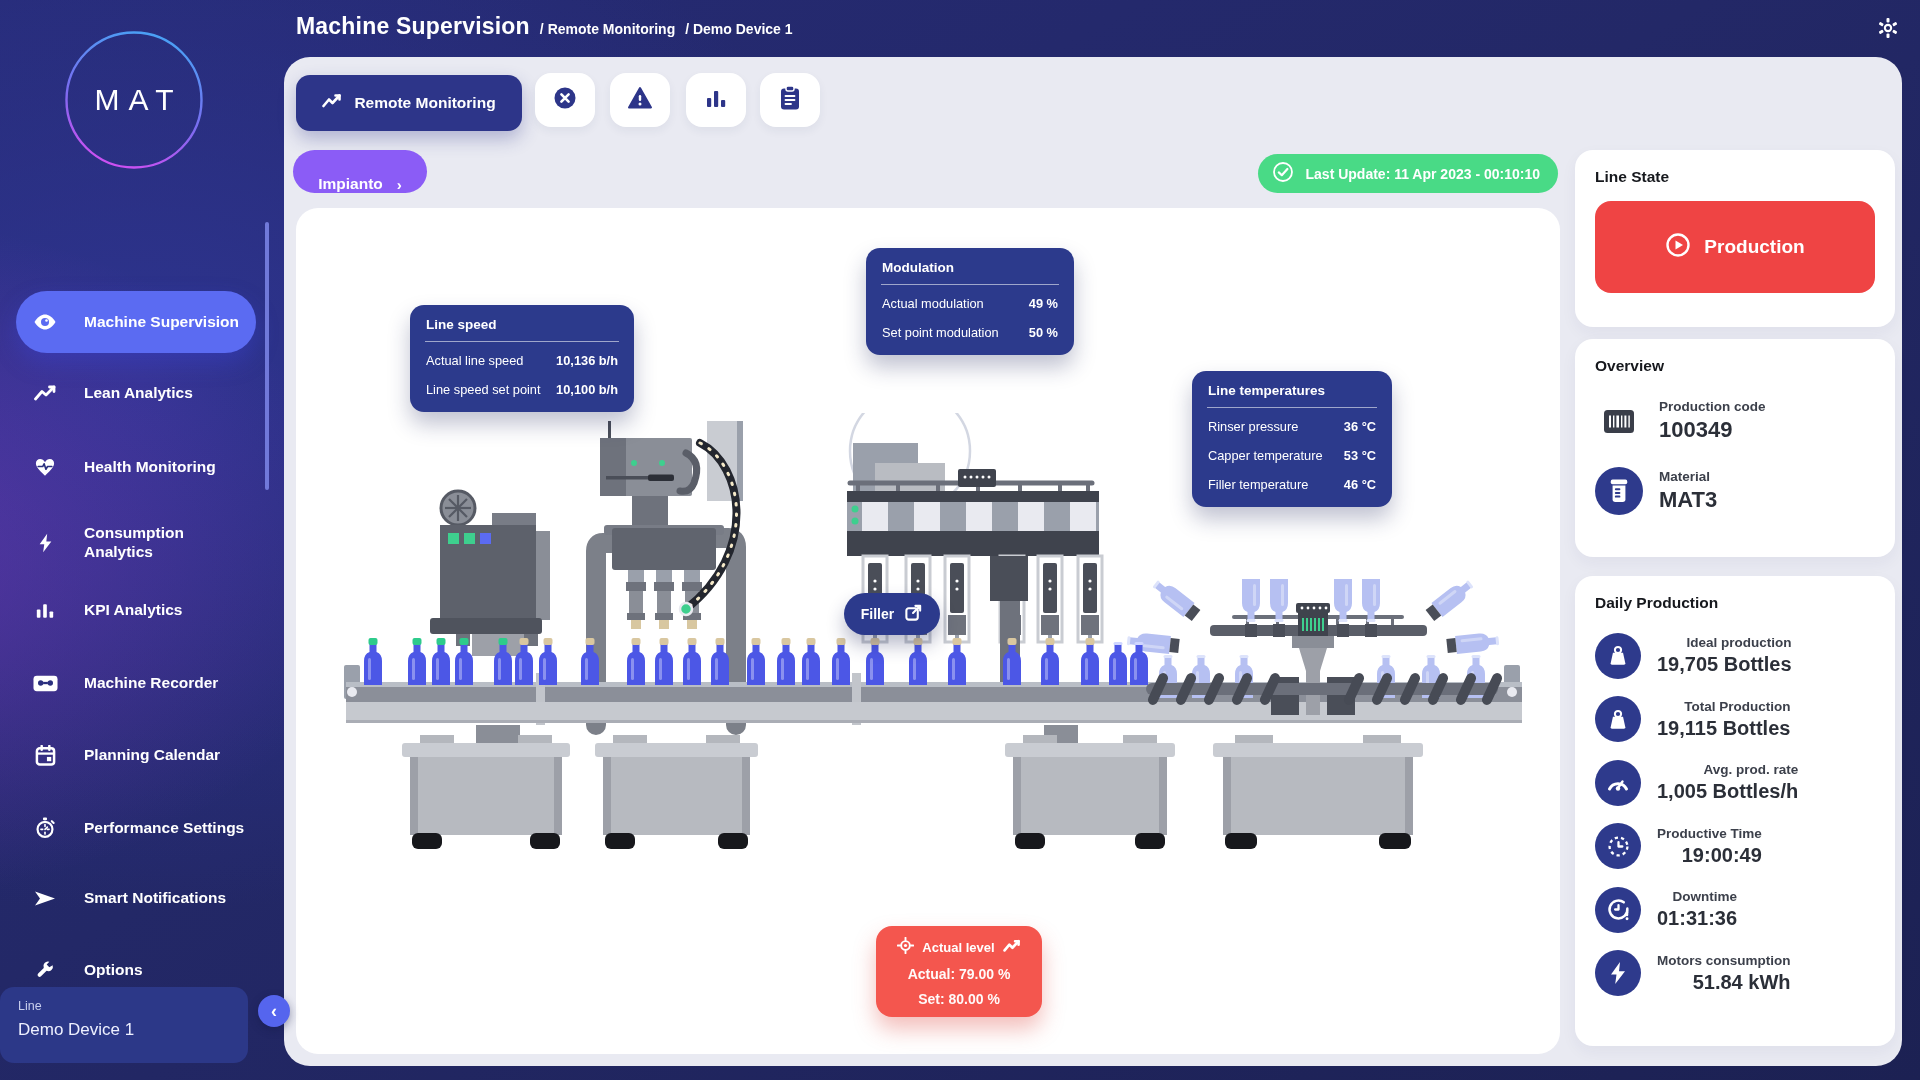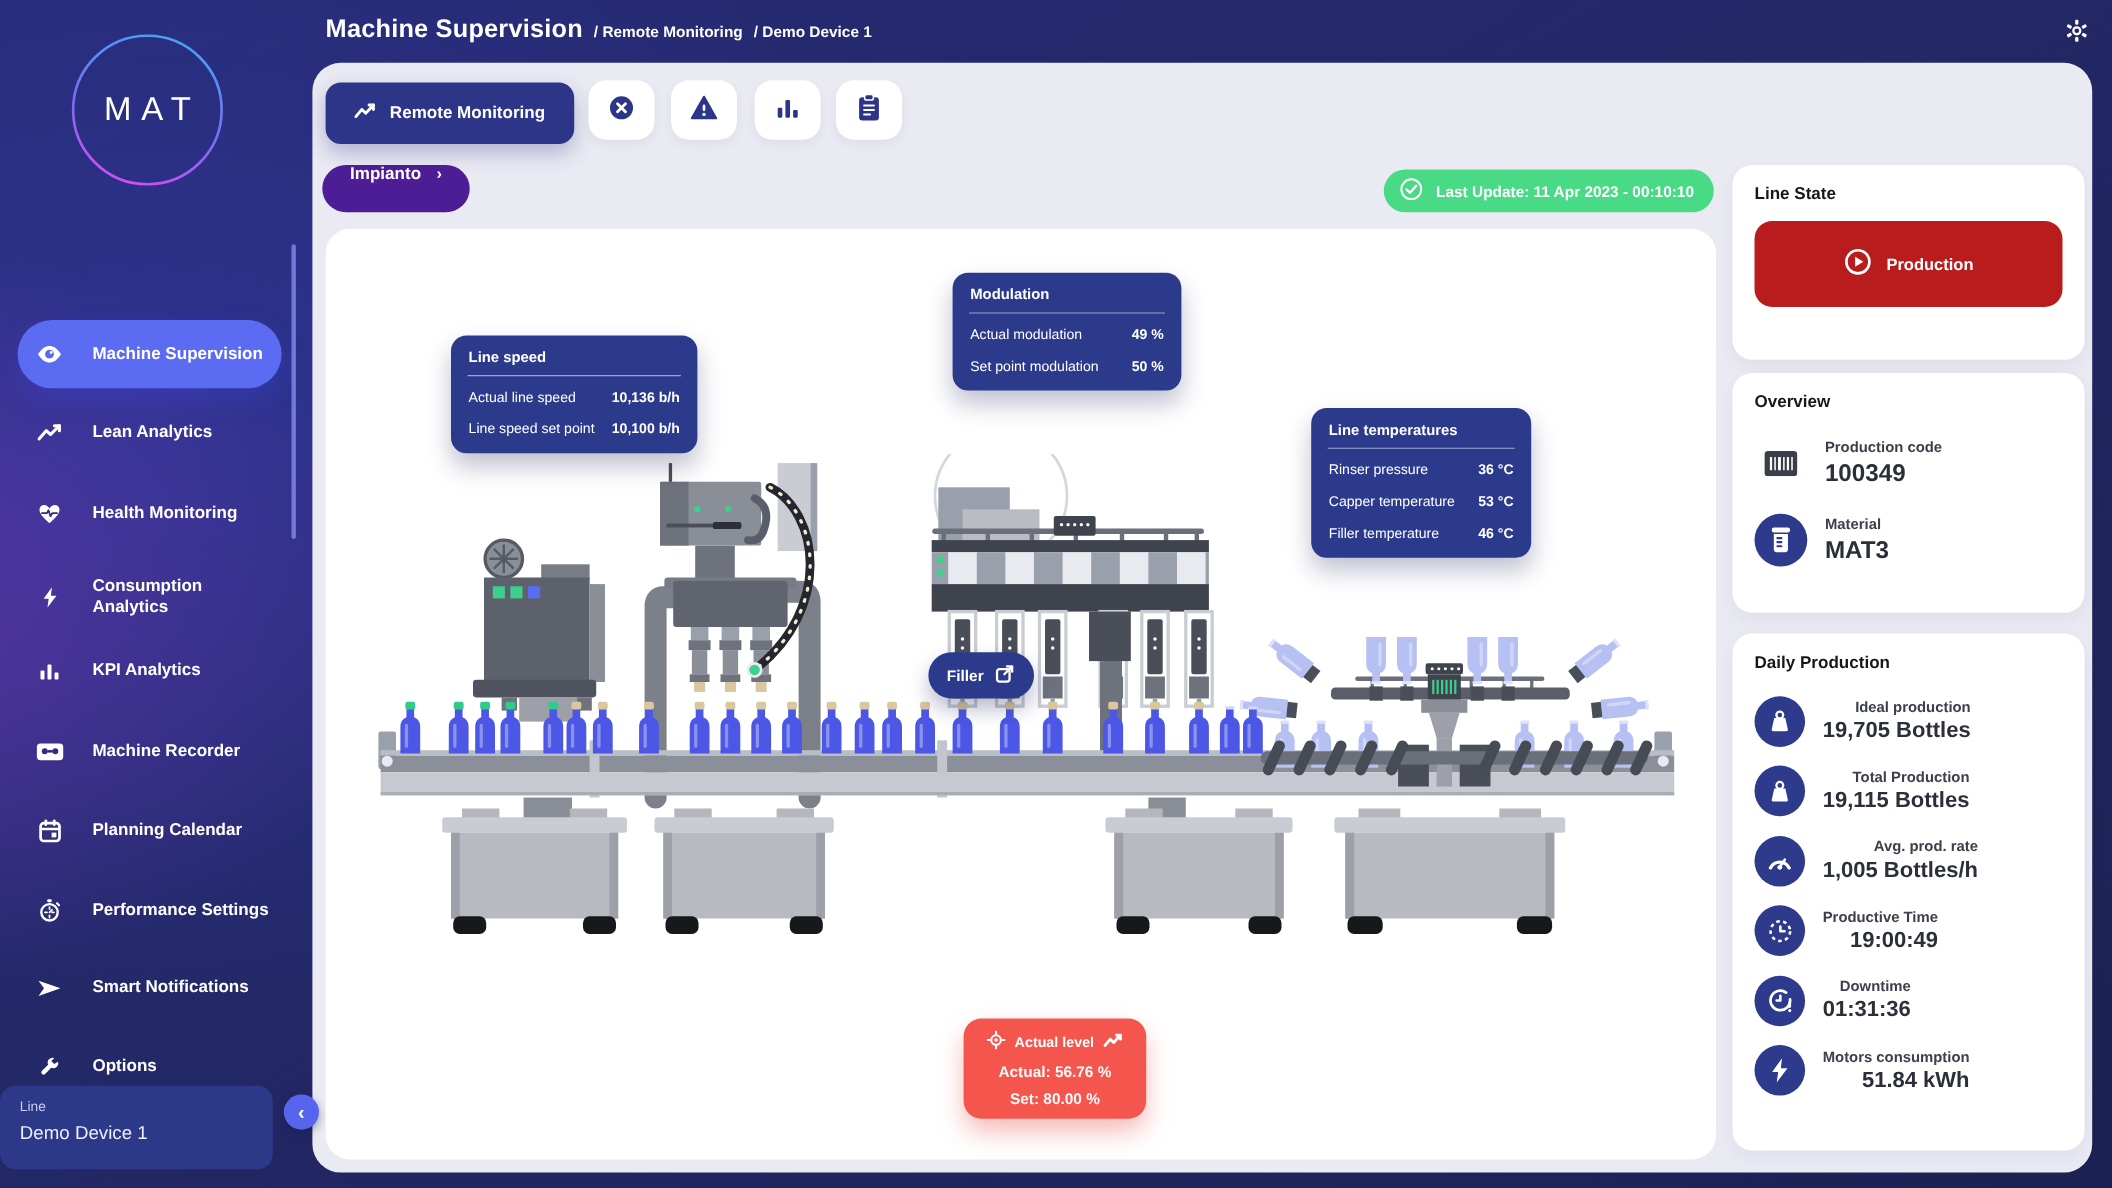--- a/index.html
+++ b/index.html
@@ -31,22 +31,22 @@
   .topbar-title .t1{font-size:23px;font-weight:800;letter-spacing:.2px;}
   .topbar-title .bc{font-size:14px;font-weight:600;margin-left:10px;}
   .gear-btn{position:absolute;left:1868px;top:10px;width:40px;height:40px;display:flex;align-items:center;justify-content:center;z-index:2;cursor:pointer;}
   
   .panel{position:absolute;left:284px;top:57px;width:1618px;height:1009px;background:#e9eaf2;border-radius:26px;z-index:2;}
   .tab-active{position:absolute;left:12px;top:18px;width:226px;height:56px;background:#2d3589;border-radius:14px;
     display:flex;align-items:center;justify-content:center;gap:12px;color:#fff;font-size:15.5px;font-weight:700;
     box-shadow:0 8px 18px rgba(45,53,137,.3);cursor:pointer;}
   .icon-btn{position:absolute;top:16px;width:60px;height:54px;background:#fff;border-radius:16px;display:flex;
     align-items:center;justify-content:center;box-shadow:0 4px 10px rgba(40,45,90,.06);cursor:pointer;}
-  .plant-btn{position:absolute;left:9px;top:93px;width:134px;height:43px;background:#4c1d95;border-radius:21.5px;
-    display:flex;align-items:flex-start;justify-content:center;gap:14px;color:#fff;font-size:15.5px;font-weight:600;cursor:pointer;}
+  .plant-btn{position:absolute;left:9px;top:93px;width:134px;height:43px;background:#8b5cf6;border-radius:21.5px;
+    display:flex;align-items:flex-end;justify-content:center;gap:14px;color:#fff;font-size:15.5px;font-weight:600;cursor:pointer;}
   .plant-btn .chv{font-size:15px;font-weight:700;}
   .update-badge{position:absolute;right:344px;top:97px;height:39px;background:#49da86;border-radius:19.5px;
     display:flex;align-items:center;gap:12px;padding:0 18px 0 14px;color:#fff;font-size:14px;font-weight:600;}
   
   .canvas{position:absolute;left:12px;top:151px;width:1264px;height:846px;background:#fff;border-radius:22px;overflow:hidden;}
   .machine{position:absolute;left:0;top:205px;width:1264px;height:455px;}
   .co{position:absolute;background:#2c3a8c;border-radius:14px;color:#fff;padding:12px 14px 8px;box-sizing:border-box;
     box-shadow:0 12px 22px rgba(30,35,90,.28);}
   .co h4{font-size:13.5px;font-weight:700;margin:0 0 9px 2px;}
   .co .sep{border-top:1.5px solid rgba(255,255,255,.55);margin:0 1px 4px;}
@@ -56,22 +56,22 @@
     display:flex;align-items:center;justify-content:center;gap:10px;color:#fff;font-size:14px;font-weight:700;
     box-shadow:0 10px 18px rgba(30,35,90,.3);cursor:pointer;}
   .level-card{position:absolute;left:580px;top:718px;width:166px;background:#f4564e;border-radius:16px;color:#fff;
     padding:11px 12px 10px;box-sizing:border-box;box-shadow:0 12px 22px rgba(220,70,60,.35);}
   .level-card .lh{display:flex;align-items:center;justify-content:center;gap:8px;font-size:13px;font-weight:700;}
   .level-card .ln{text-align:center;font-size:14px;font-weight:600;margin-top:9px;color:rgba(255,255,255,.97);}
   
   .rcard{position:absolute;left:1291px;width:320px;background:#fff;border-radius:18px;box-sizing:border-box;
     padding:18px 20px;box-shadow:0 6px 16px rgba(40,45,90,.05);}
   .rcard h3{margin:0;font-size:15.5px;font-weight:800;color:#16181d;}
-  .state-btn{margin-top:15px;width:100%;height:78px;background:#b91c1c;border-radius:16px;display:flex;
-    align-items:center;justify-content:center;gap:13px;color:#fff;font-size:15px;font-weight:700;cursor:pointer;}
+  .state-btn{margin-top:15px;width:100%;height:92px;background:#ef4444;border-radius:16px;display:flex;
+    align-items:center;justify-content:center;gap:13px;color:#fff;font-size:19px;font-weight:700;cursor:pointer;}
   .ov-row{display:flex;align-items:center;gap:16px;margin-top:24px;}
   .ov-row .txt .lab{font-size:13.5px;font-weight:700;color:#3c404b;}
   .ov-row .txt .val{font-size:22px;font-weight:800;color:#2b2f38;margin-top:3px;}
   .blue-circ{width:48px;height:48px;border-radius:50%;background:#2e3a8c;display:flex;align-items:center;justify-content:center;flex:0 0 48px;}
   .bc-flat{width:48px;display:flex;align-items:center;justify-content:center;flex:0 0 48px;}
   .dp-row{display:flex;align-items:center;gap:16px;height:63.5px;text-align:right;}
   .dp-row .circ{width:46px;height:46px;border-radius:50%;background:#2e3a8c;display:flex;align-items:center;justify-content:center;flex:0 0 46px;}
   .dp-row .lab{font-size:13.5px;font-weight:700;color:#3c404b;}
   .dp-row .val{font-size:20px;font-weight:800;color:#2b2f38;margin-top:3px;}
 </style>
@@ -592,21 +592,21 @@
               </svg>
           </span>
           <span>Actual level</span>
           <span>
             <svg width="18" height="14" viewBox="0 0 20 16">
                 <polyline points="1.5,13 7,6.5 10.5,10 17.5,2.5" fill="none" stroke="#fff" stroke-width="3" stroke-linecap="round" stroke-linejoin="round"></polyline>
                 <polyline points="13.5,2.5 17.5,2.5 17.5,6.5" fill="none" stroke="#fff" stroke-width="3" stroke-linecap="round" stroke-linejoin="round"></polyline>
               </svg>
           </span>
         </div>
-        <div class="ln">Actual: 56.76 %</div>
+        <div class="ln">Actual: 79.00 %</div>
         <div class="ln">Set: 80.00 %</div>
       </div>
     </div>
 
     <div class="rcard" style="top:93px;height:177px;">
       <h3>Line State</h3>
       <div class="state-btn">
         <span>
           <svg width="26" height="26" viewBox="0 0 26 26">
               <circle cx="13" cy="13" r="10.5" fill="none" stroke="#fff" stroke-width="2.4"></circle>

